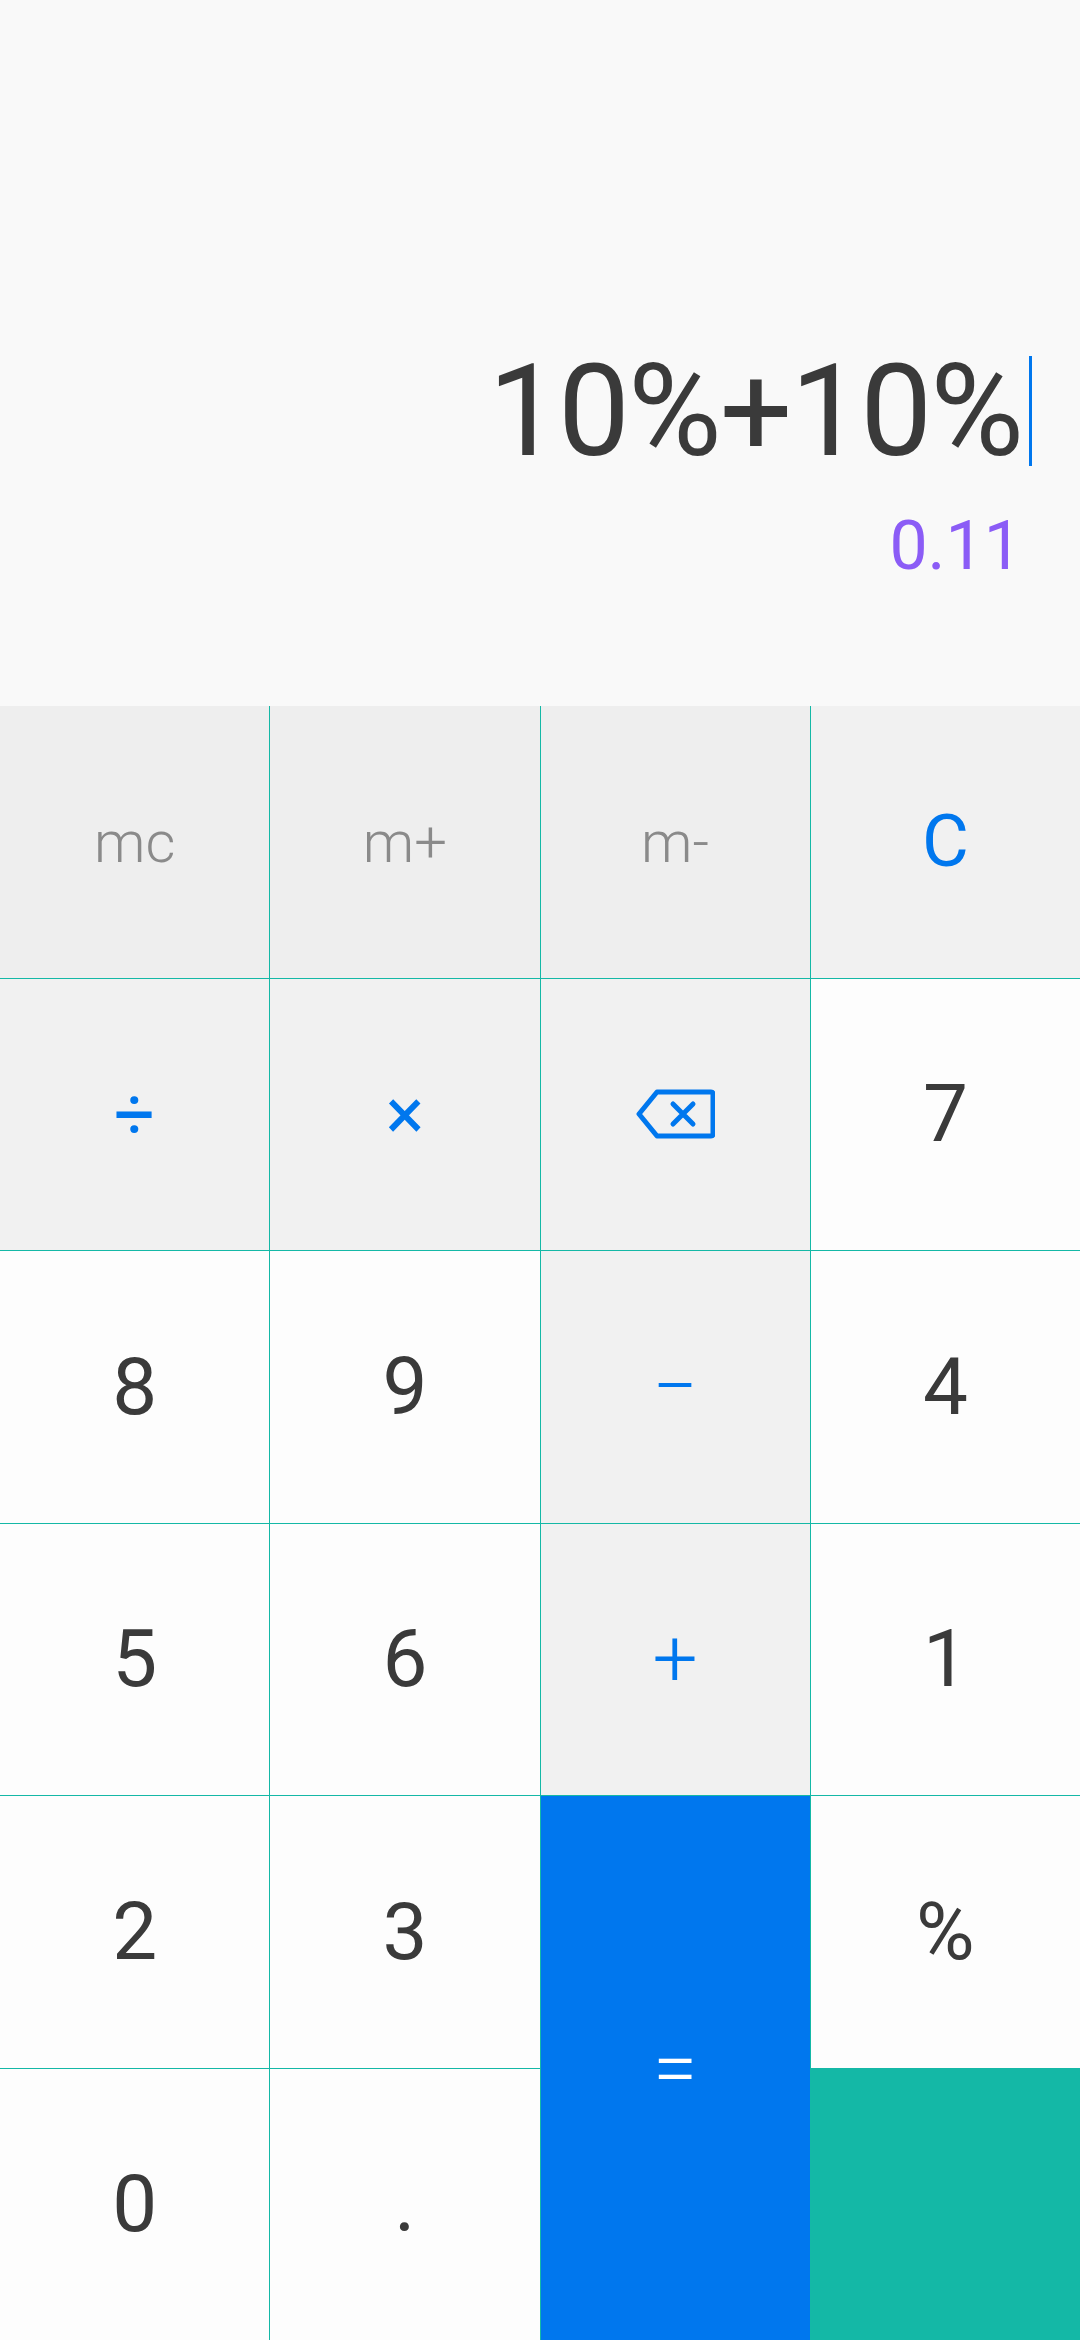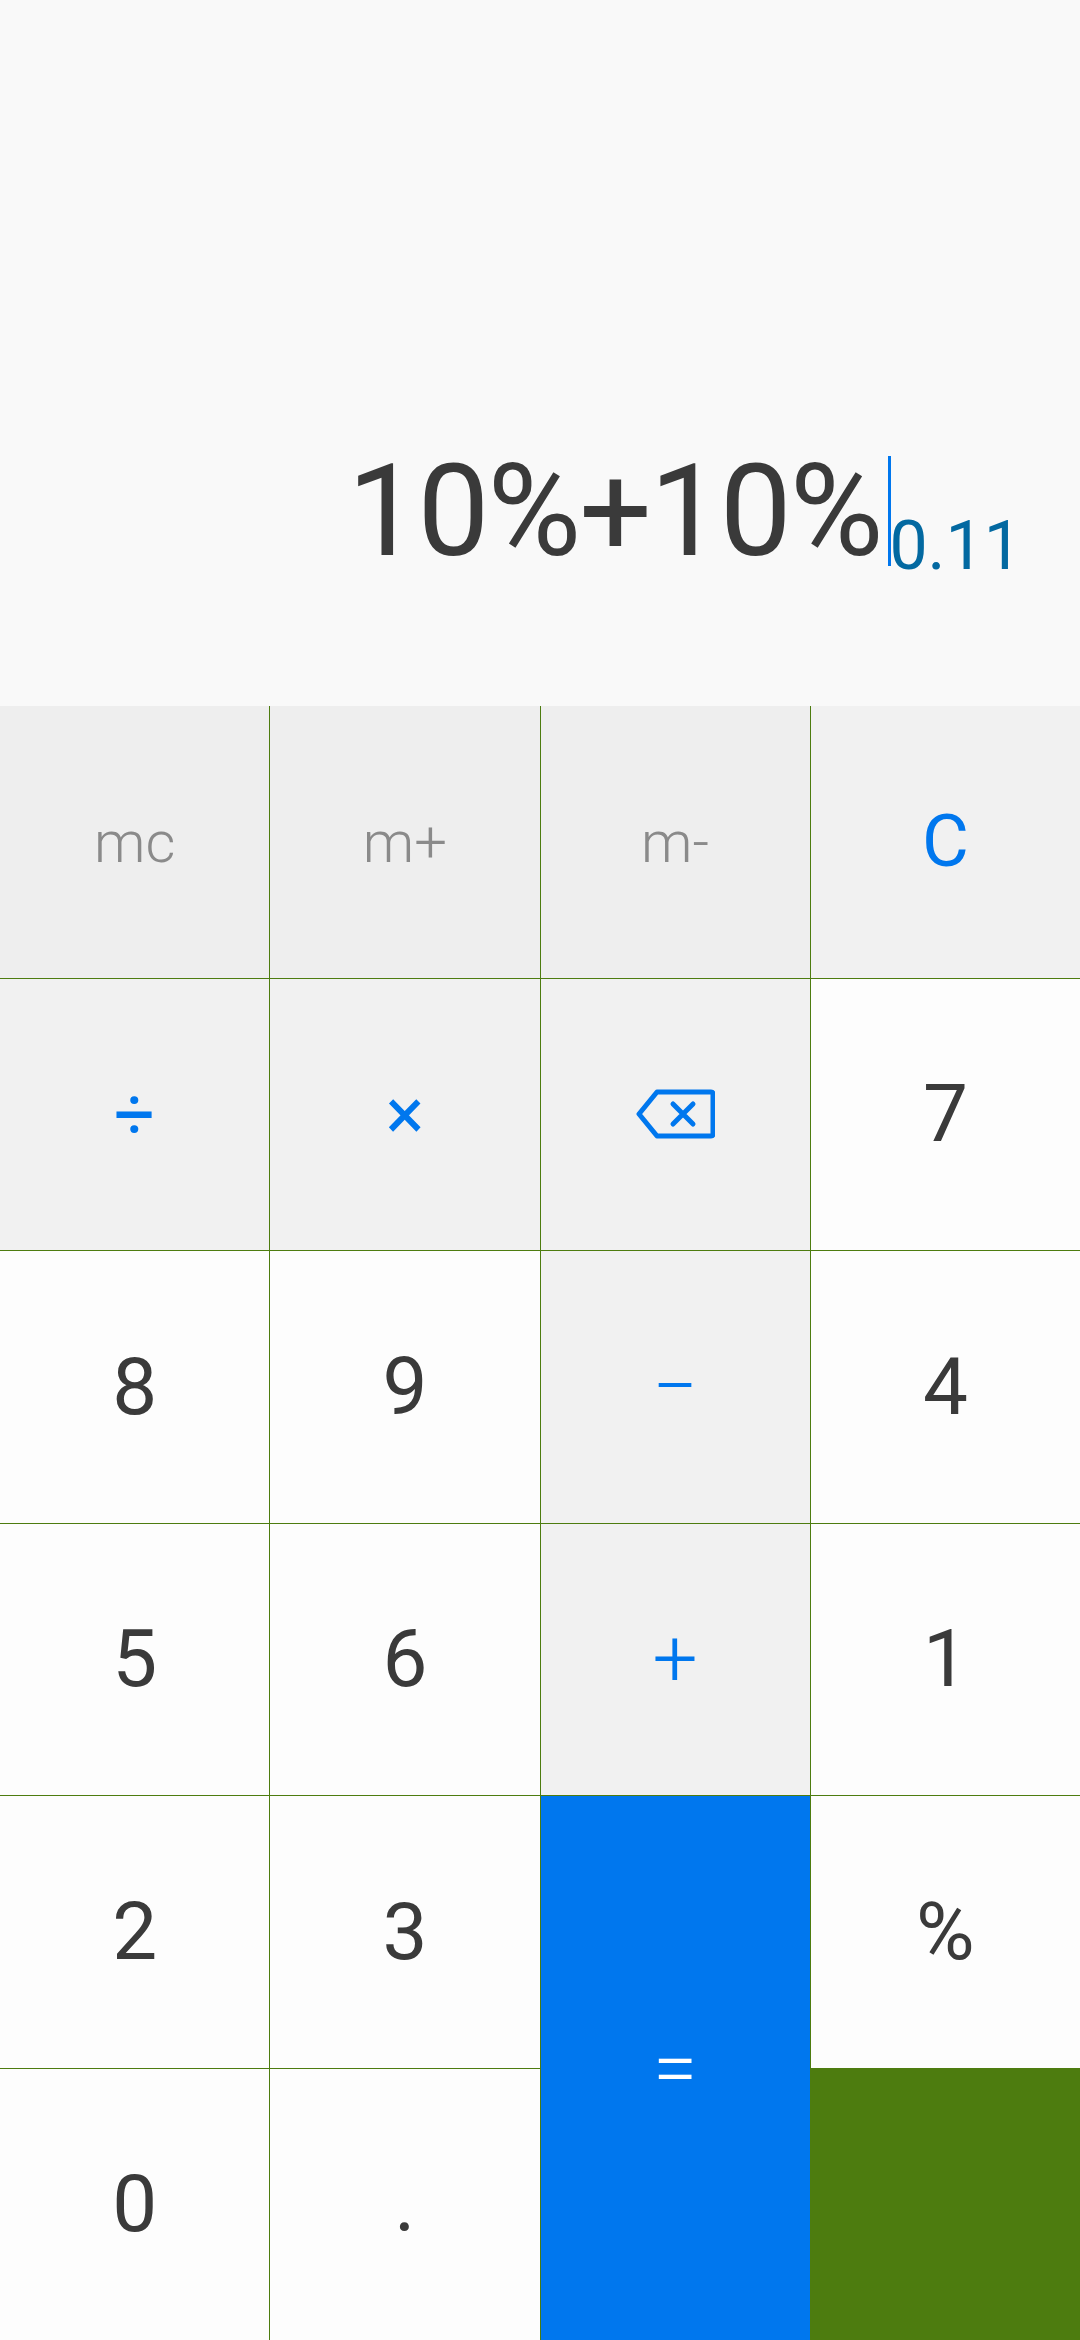--- a/index.html
+++ b/index.html
@@ -12,21 +12,21 @@
       height: 2340px;
       font-family: -apple-system, BlinkMacSystemFont, 'Segoe UI', Roboto, sans-serif;
       display: flex;
       flex-direction: column;
       background: #f9f9f9;
       overflow: hidden;
     }
     .display {
       flex: 0 0 706px;
       display: flex;
-      flex-direction: row;
+      flex-direction: column;
       justify-content: flex-end;
       align-items: flex-end;
       padding: 0 50px 120px 50px;
       background: #f9f9f9;
       position: relative;
     }
     .expression {
       font-size: 128px;
       font-weight: 400;
       color: #3a3a3a;
@@ -39,30 +39,30 @@
       position: absolute;
       right: -2px;
       top: 20px;
       bottom: 20px;
       width: 3px;
       background: #0077ee;
     }
     .result {
       font-size: 68px;
       font-weight: 400;
-      color: #0369a1;
-      margin-top: 6px;
+      color: #8b5cf6;
+      margin-top: 20px;
       padding-right: 8px;
     }
     .keypad {
       flex: 1;
       display: grid;
       grid-template-columns: repeat(4, 1fr);
       grid-template-rows: repeat(6, 1fr);
-      background: #4d7c0f;
+      background: #14b8a6;
       gap: 1px;
     }
     .btn {
       display: flex;
       align-items: center;
       justify-content: center;
       font-size: 72px;
       font-weight: 400;
       user-select: none;
       cursor: pointer;

